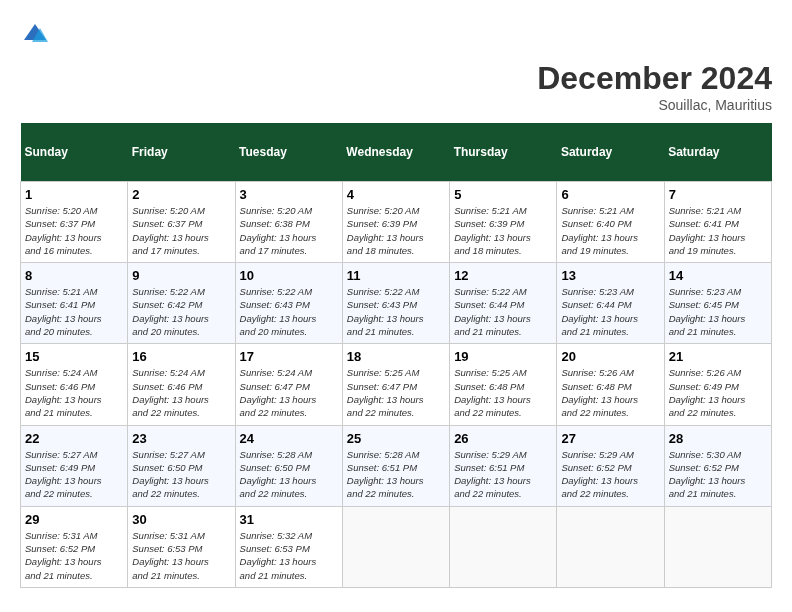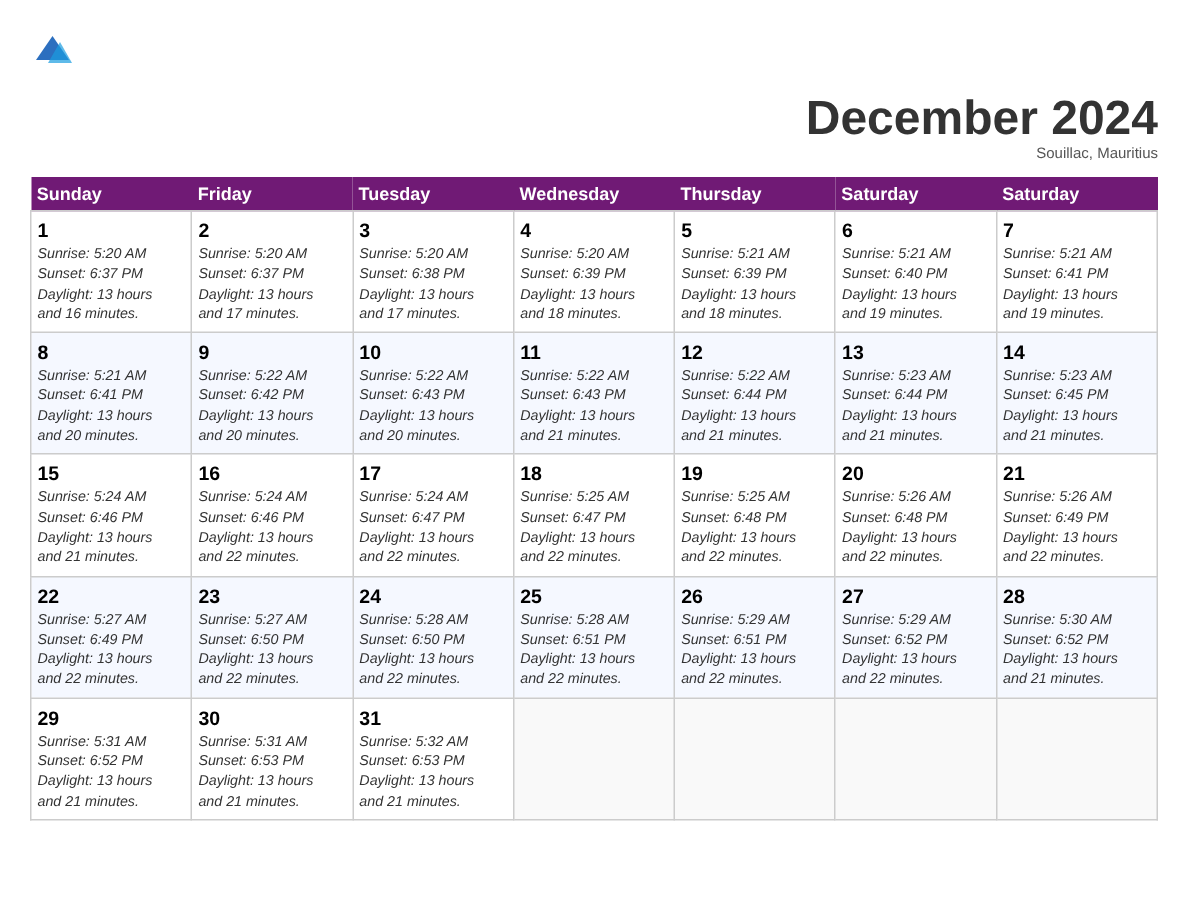--- a/index.html
+++ b/index.html
@@ -37,32 +37,32 @@
     .title-section {
       text-align: right;
     }
     .month-title {
       font-size: 32px;
       font-weight: bold;
       color: #333;
       margin-top: 40px;
     }
     .location {
-      font-size: 10px;
+      font-size: 14px;
       color: #555;
     }
     table {
       width: 100%;
       border-collapse: collapse;
       font-size: 10.5px;
     }
     th {
-      background-color: #701a75;
+      background-color: #14532d;
       color: #fff;
-      padding: 4px 4px;
+      padding: 22px 4px;
       text-align: left;
       font-size: 12px;
       font-weight: bold;
     }
     td {
       vertical-align: top;
       padding: 5px 4px;
       border: 1px solid #ccc;
       width: 14.28%;
       min-height: 70px;

